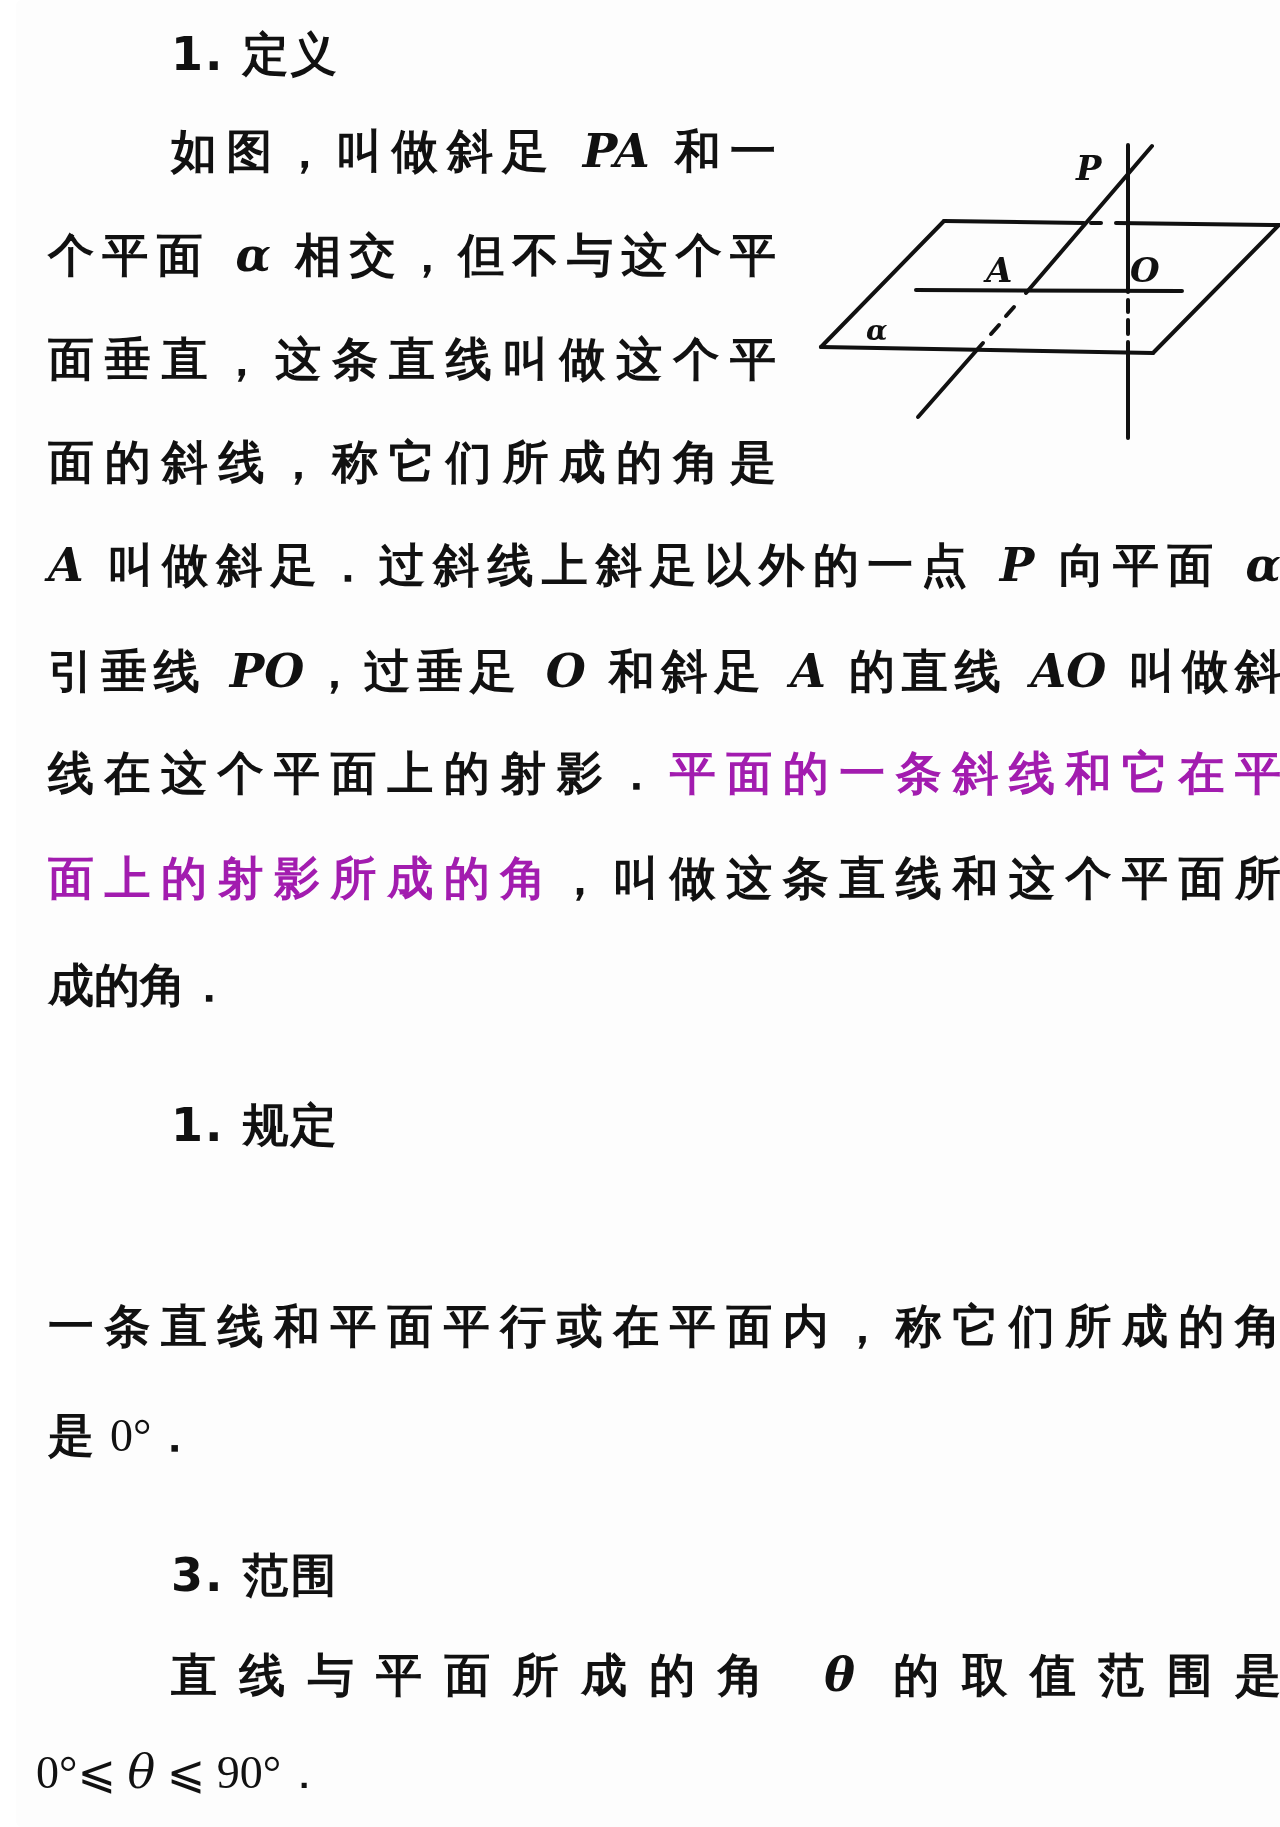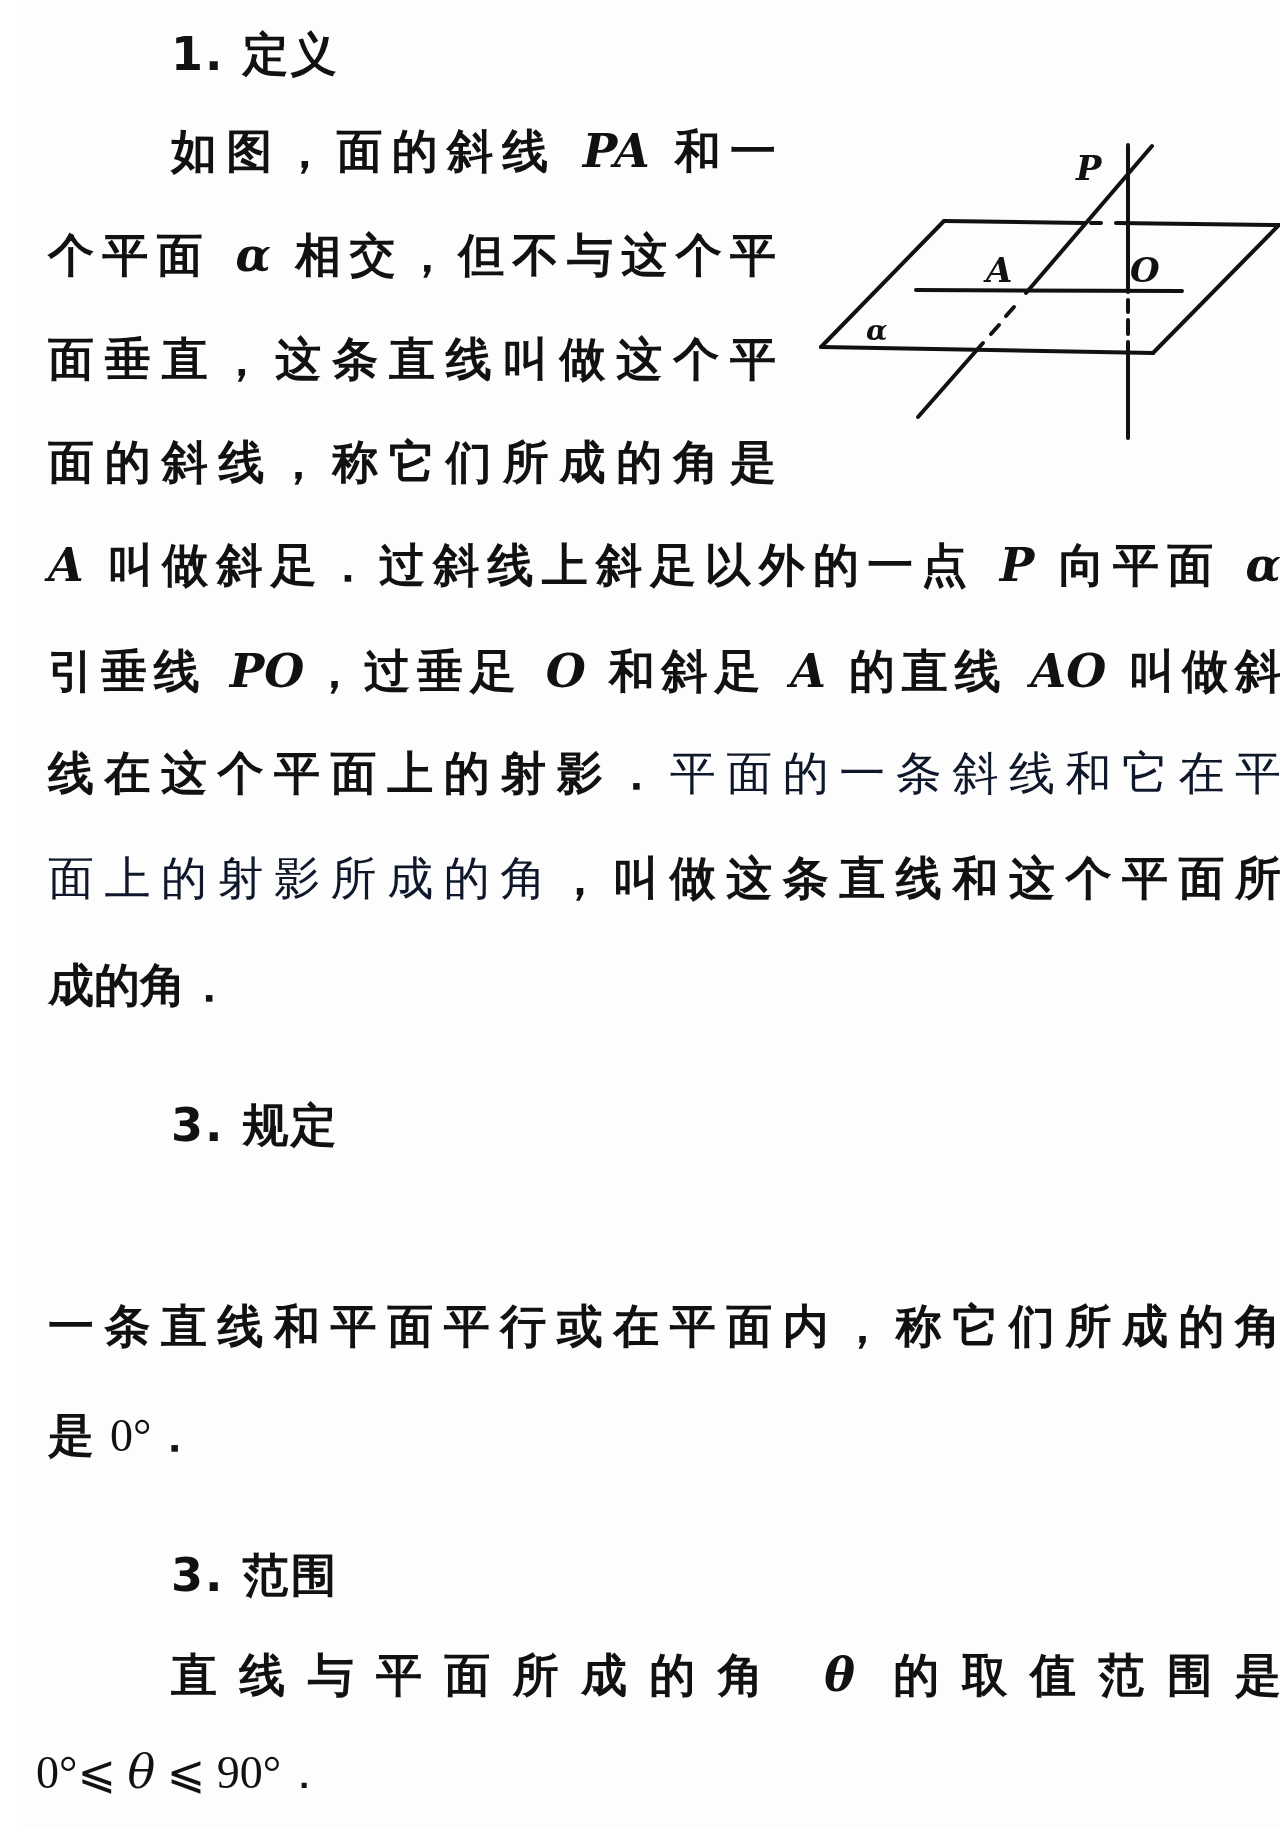--- a/index.html
+++ b/index.html
@@ -12,33 +12,33 @@
   .line { position: absolute; height: 54px; line-height: 54px; font-size: 46px;
           font-weight: bold; white-space: nowrap; text-align: justify; text-align-last: justify;
           font-family: "DejaVu Sans", "Liberation Sans", sans-serif; }
   .line.short { left: 32px; width: 728px; }
   .line.first { left: 155px; width: 605px; }
   .line.full { left: 32px; width: 1233px; }
   .line.ind { left: 155px; width: 1110px; }
   .line.left { text-align: center; text-align-last: left; }
   .math { font-family: "DejaVu Serif", "Liberation Serif", serif; font-style: italic; font-weight: bold; }
   .num { font-family: "Liberation Serif", "DejaVu Serif", serif; font-weight: normal; }
-  .faded { color: #0f172a; font-weight: normal; }
+  .faded { color: #a21caf; font-weight: bold; }
   .diagram { position: absolute; left: 780px; top: 130px; width: 500px; height: 320px; }
   .diagram svg { width: 500px; height: 320px; overflow: visible; }
   .dlabel { font-family: "DejaVu Serif", "Liberation Serif", serif; font-style: italic; font-weight: bold; font-size: 34px; fill: #111; }
 </style>
 </head>
 <body>
 
 <div class="page">
 
   <div class="heading" style="top:28px">1. 定义</div>
 
-  <div class="line first" style="top:124px"><span>如图，面的斜线 </span><span class="math">PA</span><span> 和一</span></div>
+  <div class="line first" style="top:124px"><span>如图，叫做斜足 </span><span class="math">PA</span><span> 和一</span></div>
 
   <div class="line short" style="top:228px"><span>个平面 </span><span class="math">α</span><span> 相交，但不与这个平</span></div>
 
   <div class="line short" style="top:332px"><span>面垂直，这条直线叫做这个平</span></div>
 
   <div class="line short" style="top:435px"><span>面的斜线，称它们所成的角是</span></div>
 
   <div class="line full" style="top:538px"><span class="math">A</span><span> 叫做斜足．过斜线上斜足以外的一点 </span><span class="math">P</span><span> 向平面 </span><span class="math">α</span></div>
 
   <div class="line full" style="top:644px"><span>引垂线 </span><span class="math">PO</span><span>，过垂足 </span><span class="math">O</span><span> 和斜足 </span><span class="math">A</span><span> 的直线 </span><span class="math">AO</span><span> 叫做斜</span></div>
@@ -72,21 +72,21 @@
 
         <line x1="900" y1="290" x2="1166" y2="291"></line>
       </g>
       <text class="dlabel" x="1060" y="180">P</text>
       <text class="dlabel" x="970" y="282">A</text>
       <text class="dlabel" x="1114" y="282">O</text>
       <text class="dlabel" x="850" y="340" style="font-size:28px">α</text>
     </svg>
   </div>
 
-  <div class="heading" style="top:1099px">3. 规定</div>
+  <div class="heading" style="top:1099px">1. 规定</div>
 
 
   <div class="line full" style="top:1299px"><span>一条直线和平面平行或在平面内，称它们所成的角</span></div>
 
   <div class="line full left" style="top:1408px"><span>是 </span><span class="num">0°</span><span>．</span></div>
 
   <div class="heading" style="top:1549px">3. 范围</div>
 
   <div class="line ind" style="top:1648px"><span>直线与平面所成的角 </span><span class="math">θ</span><span> 的取值范围是</span></div>
 

